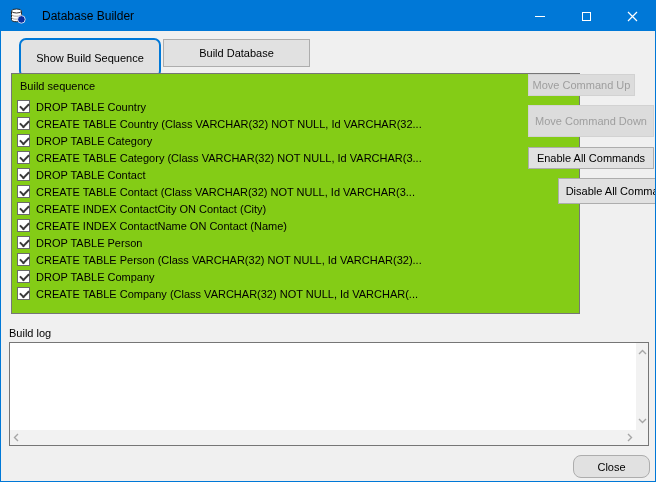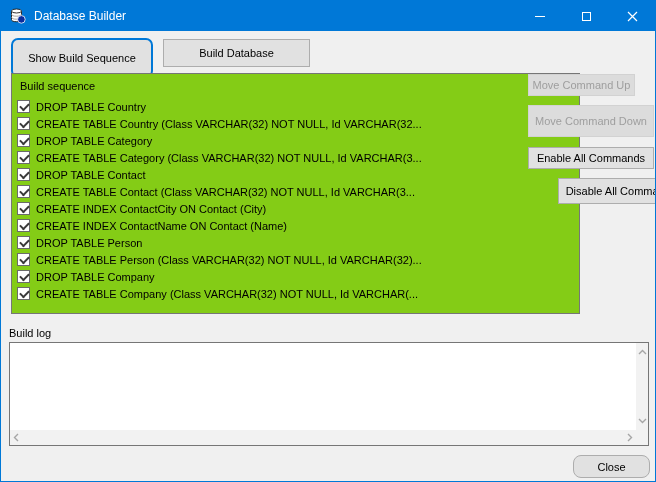--- a/index.html
+++ b/index.html
@@ -9,34 +9,34 @@
     border:1px solid #0078d7;background:#f0f0f0;
     font-family:"Liberation Sans",sans-serif;font-size:11px;color:#000;
     overflow:hidden;
   }
   
   .titlebar{
     position:absolute;left:0;top:0;right:0;height:30px;background:#0078d7;
     display:flex;align-items:center;
   }
   .titlebar .app-icon{margin-left:9px;width:16px;height:16px;flex:0 0 auto;}
-  .titlebar .title{color:#ffffff;font-size:12px;margin-left:8px;white-space:nowrap;}
+  .titlebar .title{color:#000000;font-size:12px;margin-left:16px;white-space:nowrap;}
   .caption-buttons{position:absolute;right:0;top:0;height:30px;display:flex;}
   .cap-btn{width:46px;height:30px;display:flex;align-items:center;justify-content:center;cursor:default;}
   .glyph-min{width:10px;height:1px;background:#ffffff;}
   .glyph-max{width:9px;height:9px;border:1px solid #ffffff;}
   
   .btn{
     position:absolute;background:#e1e1e1;border:1px solid #adadad;
     display:flex;align-items:center;justify-content:center;
     font-size:11px;white-space:nowrap;cursor:default;
   }
   .btn.focused{border:2px solid #0078d7;}
   .btn.disabled{background:#dcdcdc;border-color:#d2d2d2;color:#9e9e9e;}
-  #btn-show{left:10px;top:37px;width:142px;height:40px;border-radius:7px;}
+  #btn-show{left:18px;top:37px;width:142px;height:40px;border-radius:7px;}
   #btn-build{left:162px;top:38px;width:147px;height:28px;}
   #btn-up{left:527px;top:73px;width:107px;height:22px;}
   #btn-down{left:527px;top:104px;width:126px;height:32px;}
   #btn-enable{left:527px;top:146px;width:126px;height:22px;}
   #btn-disable{left:557px;top:177px;width:126px;height:26px;}
   #btn-close{left:572px;top:454px;width:77px;height:23px;border-radius:8px;}
   
   .seq-panel{
     position:absolute;left:10px;top:72px;width:569px;height:241px;
     background:#84cc16;border:1px solid #767676;overflow:hidden;

